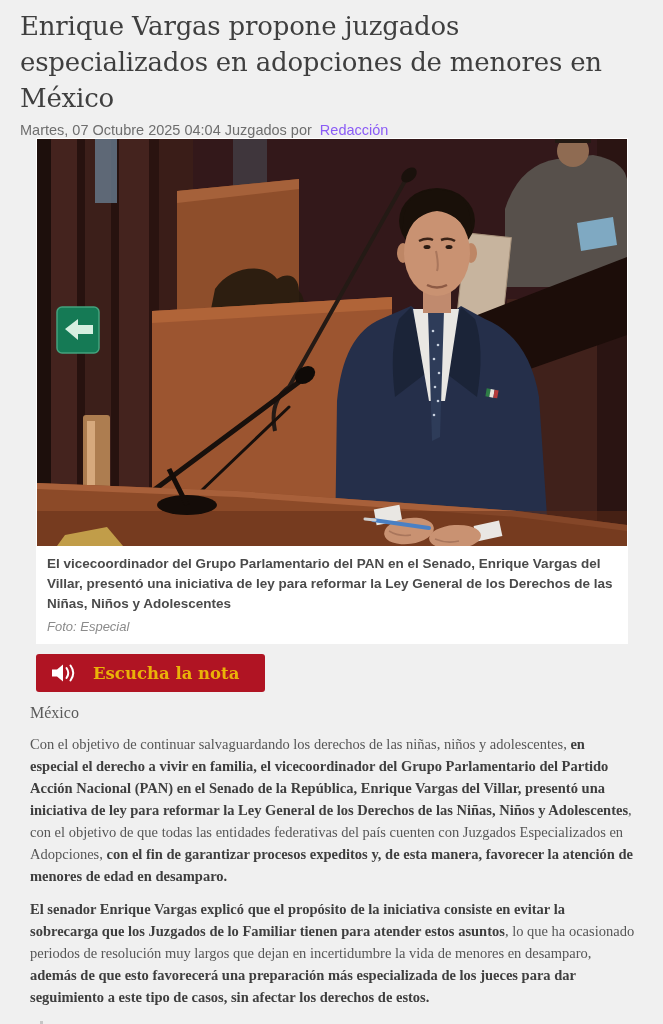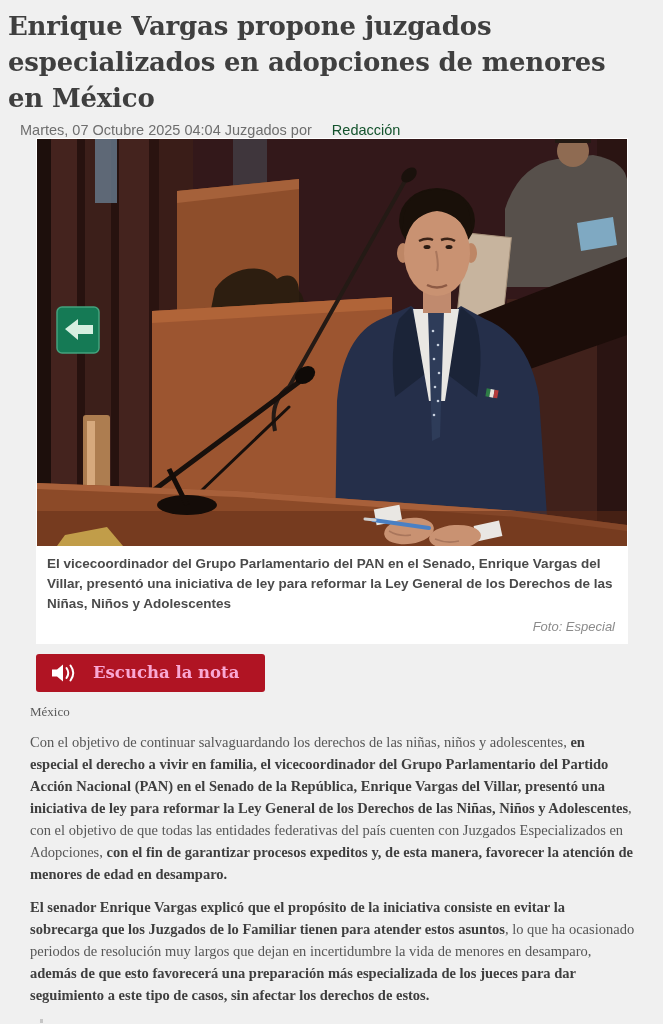--- a/index.html
+++ b/index.html
@@ -7,41 +7,41 @@
     margin: 0; padding: 0;
     width: 663px; height: 1024px;
     overflow: hidden;
     background: #f0f0f0;
     font-family: "Liberation Serif", serif;
   }
   .page { width: 663px; height: 1024px; position: relative; }
 
   
   .headline {
-    margin: 8px 20px 4px 8px;
+    margin: 8px 20px 4px 20px;
     max-width: 622px;
     font-family: "DejaVu Serif", serif;
-    font-weight: 700;
+    font-weight: 400;
     font-size: 26px;
     line-height: 36px;
     color: #3f3f3f;
     letter-spacing: -0.2px;
   }
 
   
   .meta {
     margin: 6px 20px 0 20px;
     font-family: "Liberation Sans", sans-serif;
     font-size: 14.5px;
     color: #6e6e6e;
   }
   .meta .author {
-    color: #14532d;
+    color: #8b5cf6;
     text-decoration: none;
-    margin-left: 16px;
+    margin-left: 4px;
     cursor: pointer;
   }
 
   
   .figure-card {
     margin: 12px 0 0 36px;
     width: 592px;
     background: #ffffff;
     padding: 1px 1px 0 1px;
   }
@@ -49,48 +49,48 @@
   .caption-wrap { padding: 8px 12px 10px 10px; }
   .caption {
     font-family: "Liberation Sans", sans-serif;
     font-weight: 700;
     font-size: 13.5px;
     line-height: 20px;
     color: #4a4a4a;
   }
   .credit {
     margin-top: 5px;
-    text-align: right;
     font-family: "Liberation Sans", sans-serif;
     font-style: italic;
     font-size: 13px;
     color: #8b8b8b;
   }
 
   
   .listen-btn {
     margin: 10px 0 0 36px;
     display: inline-flex;
+    align-items: center;
     gap: 16px;
     background: #b01423;
-    color: #f9a8d4;
+    color: #eab308;
     border: none;
     border-radius: 3px;
     padding: 9px 26px 9px 15px;
     font-family: "DejaVu Serif", serif;
     font-weight: 700;
     font-size: 16.5px;
     cursor: pointer;
   }
   .listen-btn svg { display: block; }
 
   
   .location {
     margin: 12px 30px 0 30px;
-    font-size: 13px;
+    font-size: 16px;
     color: #5a5a5a;
   }
   .article-body p {
     margin: 11px 32px 0 30px;
     width: 605px;
     font-size: 14.5px;
     line-height: 22px;
     color: #565656;
     text-align: left;
   }

